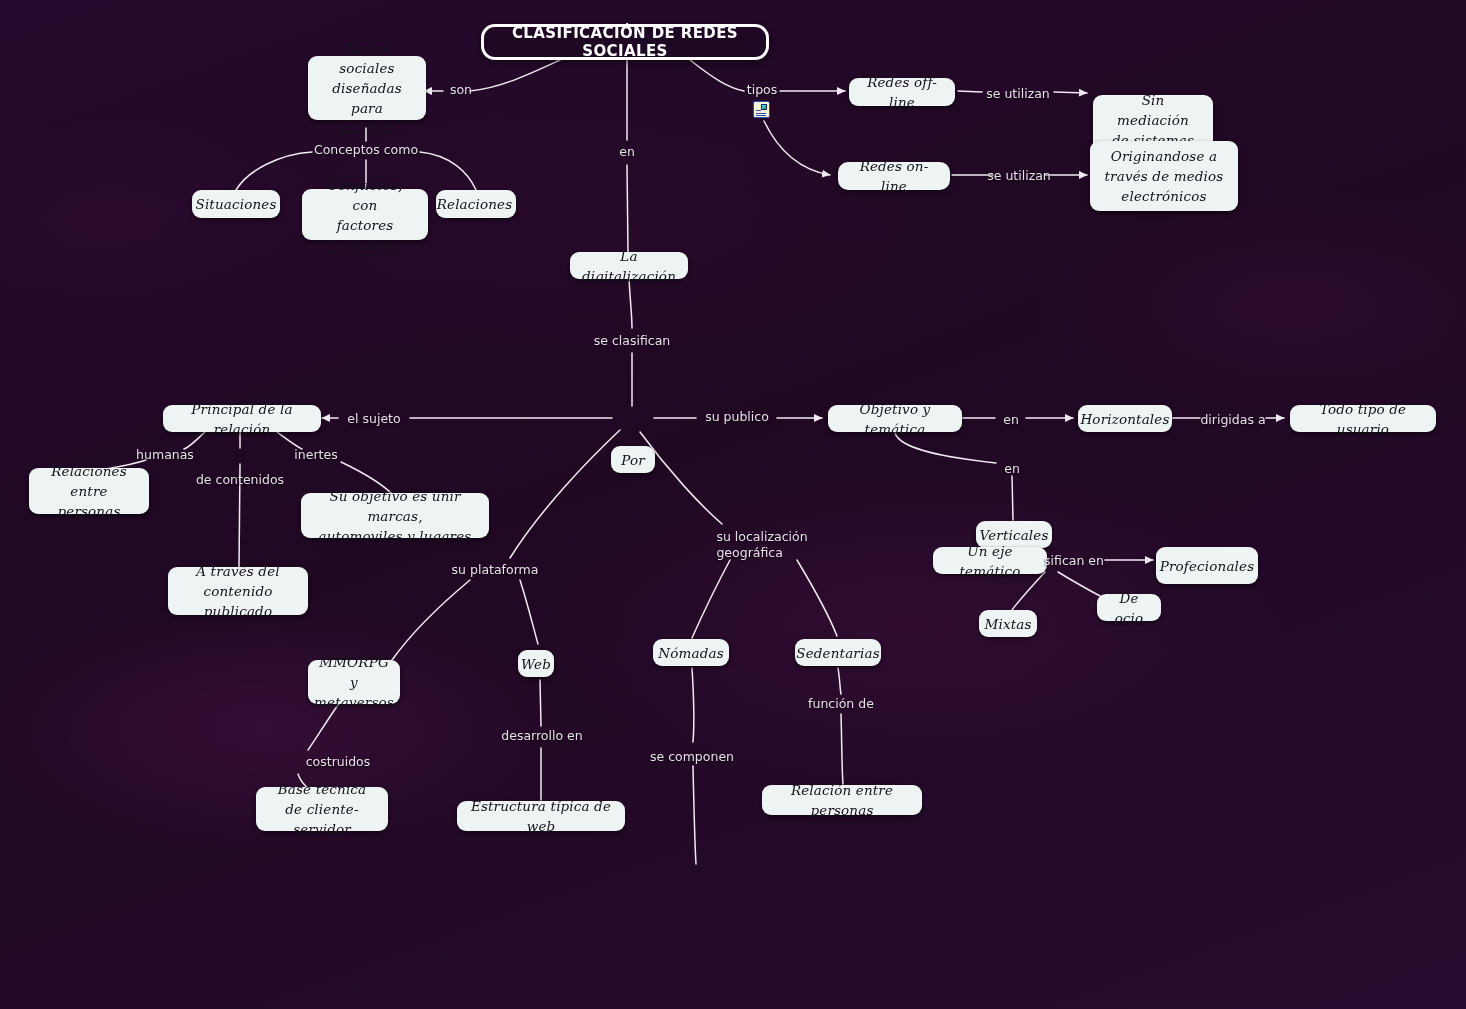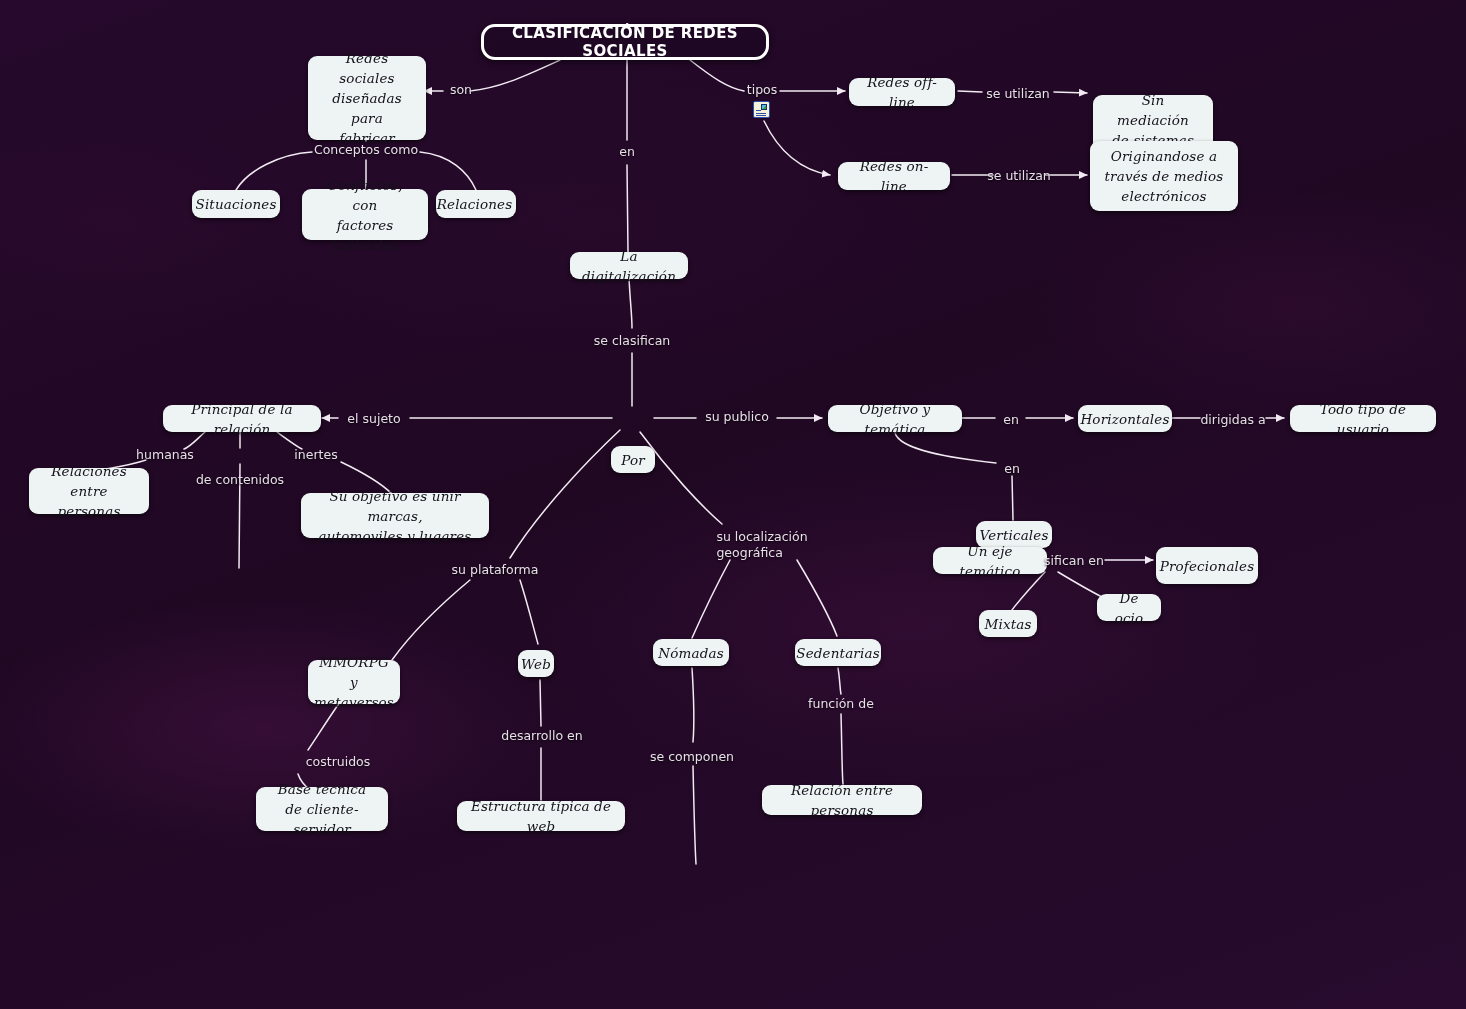--- a/index.html
+++ b/index.html
@@ -208,52 +208,54 @@
       <path d="M1105,560 L1153,560" marker-end="url(#arw)"></path>
 
       <path d="M1058,572 C1078,584 1096,594 1104,598"></path>
 
       <path d="M1045,572 C1032,586 1018,602 1012,610"></path>
     </g>
   </svg>
 
   <div class="root-node" style="left:481px; top:24px; width:288px; height:36px;">CLASIFICACIÓN DE REDES SOCIALES</div>
 
-  <div class="node" style="left:308px; top:56px; width:118px; height:84px;text-align:center;">Redes sociales
+  <div class="node" style="left:308px; top:56px; width:118px; height:64px;text-align:center;">Redes sociales
 diseñadas para
 fabricar</div>
 
   <div class="node" style="left:192px; top:190px; width:88px; height:28px;">Situaciones</div>
 
   <div class="node" style="left:302px; top:189px; width:126px; height:51px;">Conflictos, con
 factores judiciales</div>
 
   <div class="node" style="left:436px; top:190px; width:80px; height:28px;padding-left:8px;">Relaciones</div>
 
   <div class="node" style="left:849px; top:78px; width:106px; height:28px;">Redes off-line</div>
 
-  <div class="node" style="left:838px; top:162px; width:112px; height:28px;">Redes on-line</div>
+  <div class="node" style="left:838px; top:162px; width:112px; height:28px;border-radius:10px;">Redes on-line</div>
 
   <div class="node" style="left:1093px; top:59px; width:120px; height:70px;margin-top:36px;">Sin mediación
 de sistemas
 electrónicos</div>
 
   <div class="node" style="left:1090px; top:141px; width:148px; height:70px;">Originandose a
 través de medios
 electrónicos</div>
 
   <div class="node" style="left:570px; top:252px; width:118px; height:27px;">La digitalización</div>
 
   <div class="node" style="left:611px; top:405px; width:44px; height:27px;margin-top:41px;">Por</div>
 
   <div class="node" style="left:163px; top:405px; width:158px; height:27px;">Principal de la relación</div>
 
   <div class="node" style="left:29px; top:468px; width:120px; height:46px;">Relaciones entre
 personas</div>
 
+  <div class="node" style="left:168px; top:567px; width:140px; height:48px;">A través del
+contenido publicado</div>
 
   <div class="node" style="left:301px; top:493px; width:188px; height:45px;">Su objetivo es unir marcas,
 automoviles y lugares</div>
 
   <div class="node" style="left:308px; top:660px; width:92px; height:44px;">MMORPG y
 metaversos</div>
 
   <div class="node" style="left:256px; top:787px; width:132px; height:44px;">Base técnica
 de cliente-servidor</div>
 

